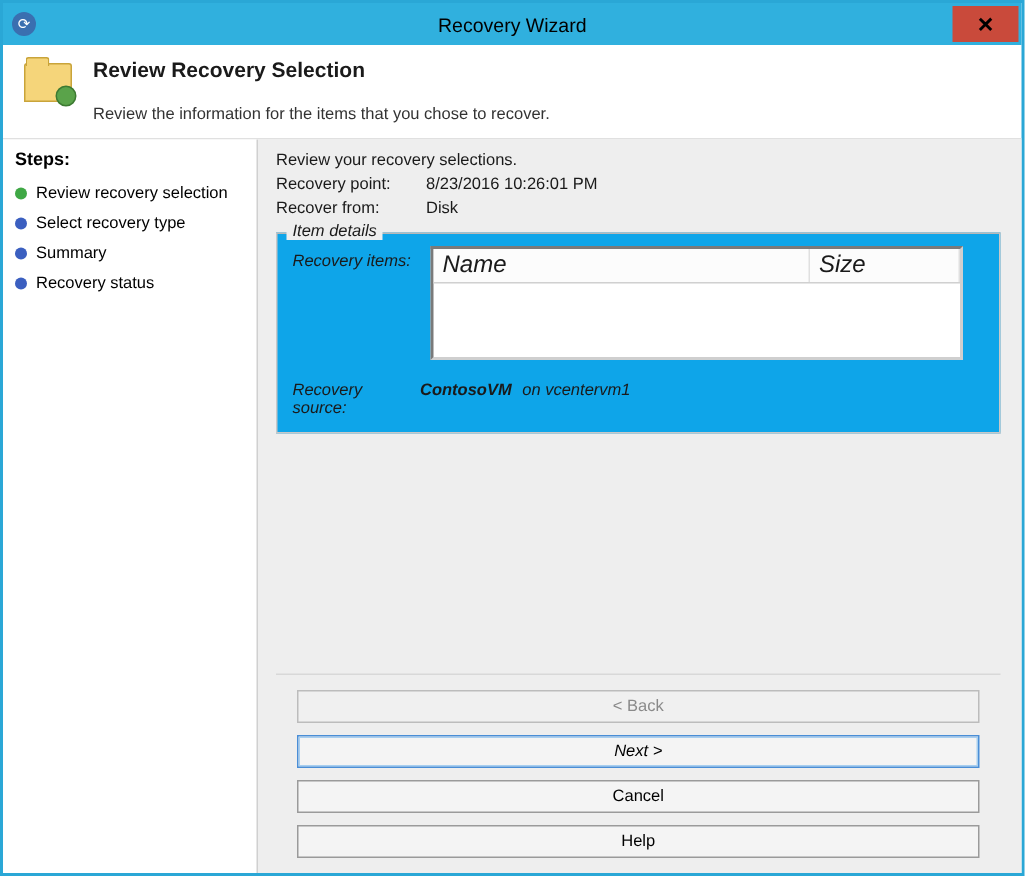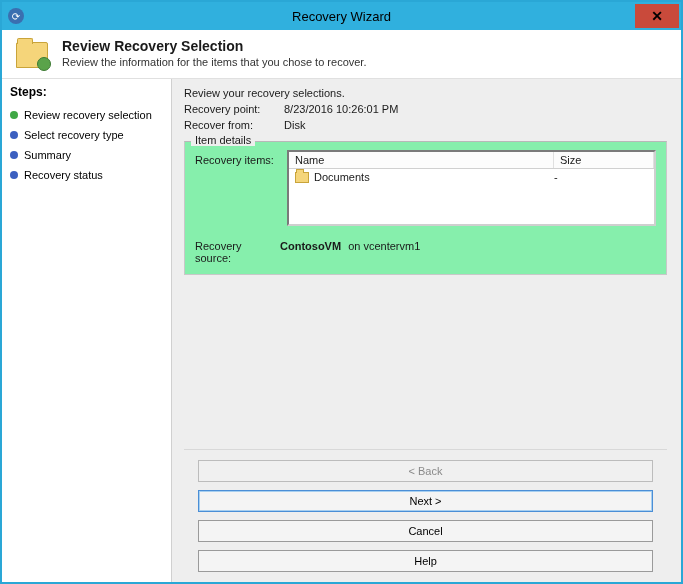--- a/index.html
+++ b/index.html
@@ -88,21 +88,21 @@
     border: 1px solid #3d7a32;
     border-radius: 50%;
   }
   .header h1 {
     margin: 0;
     font-size: 14px;
     font-weight: bold;
     color: #1a1a1a;
   }
   .header p {
-    margin: 2px 0 0 0;
+    margin: 16px 0 0 0;
     font-size: 11px;
     color: #333;
     text-align: right;
   }
 
   
   .body {
     flex: 1;
     display: flex;
     min-height: 0;
@@ -140,44 +140,45 @@
     flex-direction: column;
   }
   .row { display: flex; margin-bottom: 4px; }
   .row .lbl { width: 100px; }
   .row .val { }
 
   .fieldset {
     border: 1px solid #c8c8c8;
     border-top: 1px solid #b8b8b8;
     margin-top: 6px;
-    padding: 8px 10px 10px 10px;
-    position: relative;
-    background: #86efac;
+    padding: 8px 24px 10px 10px;
+    position: relative;
+    background: #0ea5e9;
+    font-style: italic;
   }
   .fieldset .legend {
     position: absolute;
     top: -8px; left: 6px;
     background: #eeeeee;
     padding: 0 4px;
     font-size: 11px;
   }
 
   .items-row { display: flex; align-items: flex-start; }
   .items-row .lbl { width: 92px; padding-top: 4px; }
 
   .listbox {
     flex: 1;
     border: 2px solid #7a7a7a;
     border-right-color: #cfcfcf;
     border-bottom-color: #cfcfcf;
     background: #fff;
     height: 76px;
     overflow: hidden;
-    font-size: 11px;
+    font-size: 16px;
   }
   .listhead {
     display: flex;
     background: #fcfcfc;
     border-bottom: 1px solid #d0d0d0;
   }
   .listhead .col {
     padding: 2px 6px;
     border-right: 1px solid #e0e0e0;
   }
@@ -222,20 +223,21 @@
     height: 22px;
     font-size: 11px;
     background: #f4f4f4;
     border: 1px solid #9a9a9a;
     cursor: default;
     padding: 0 8px;
   }
   .btn.primary {
     border: 1px solid #4a8ed6;
     box-shadow: inset 0 0 0 1px #a7cff0;
+    font-style: italic;
   }
   .btn:disabled {
     color: #8a8a8a;
     background: #f0f0f0;
     border-color: #bcbcbc;
   }
 </style>
 </head>
 <body>
 
@@ -294,25 +296,20 @@
       <div class="fieldset">
         <span class="legend">Item details</span>
 
         <div class="items-row">
           <span class="lbl">Recovery items:</span>
           <div class="listbox">
             <div class="listhead">
               <div class="col col-name">Name</div>
               <div class="col col-size">Size</div>
             </div>
-            <div class="listrow">
-              <span class="ficon"></span>
-              <span class="rname">Documents</span>
-              <span class="rsize">-</span>
-            </div>
           </div>
         </div>
 
         <div class="src-row">
           <span class="lbl">Recovery source:</span>
           <span>
             <span class="strong">ContosoVM</span>
             <span>on vcentervm1</span>
           </span>
         </div>

